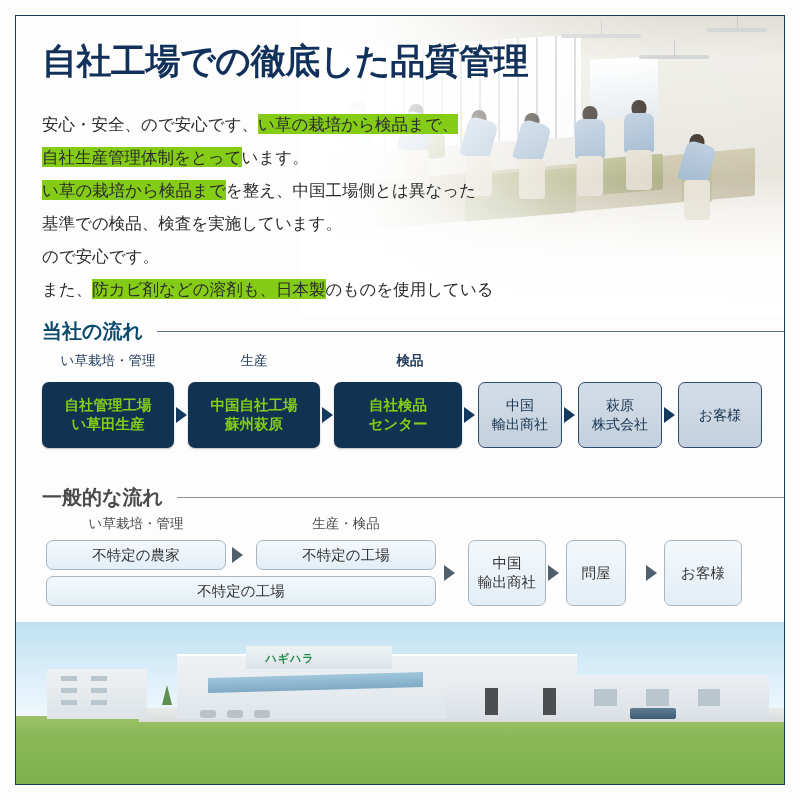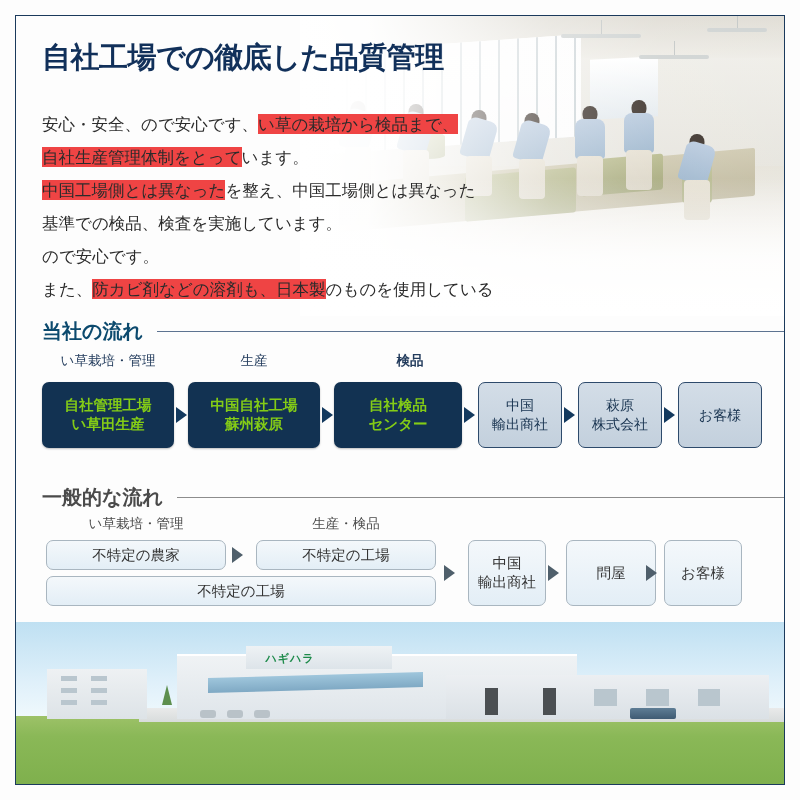--- a/index.html
+++ b/index.html
@@ -120,30 +120,30 @@
   .hero-fade-bottom {
     position: absolute; left:0; right:0; bottom:0; height: 46%;
     background: linear-gradient(180deg, rgba(255,255,255,0) 0%, rgba(255,255,255,0.85) 58%, #ffffff 100%);
   }
 
   
   .content { position: absolute; inset: 0; z-index: 10; }
 
   .title {
     position: absolute; left: 42px; top: 38px;
-    font-size: 29px; font-weight: bold; color: #11305a;
+    font-size: 35px; font-weight: bold; color: #11305a;
     letter-spacing: -0.5px; white-space: nowrap;
   }
 
   .body-copy {
     position: absolute; left: 42px; top: 108px; width: 520px;
     font-size: 16.5px; line-height: 33px; color: #2b2b2b;
   }
   .body-copy .ln { white-space: nowrap; }
-  .hl { background: #ef4444; padding: 1px 0; margin-top: 21px; }
+  .hl { background: #84cc16; padding: 1px 0; margin-top: 21px; }
 
   
   .sec-head {
     position: absolute; display: flex; align-items: center; gap: 14px;
   }
   .sec-head .txt { font-size: 20px; font-weight: bold; white-space: nowrap; }
   .sec-head .rule { height: 1px; flex: 1; }
 
   .sec1 { left: 42px; top: 318px; width: 743px; }
   .sec1 .txt { color: #0c4a6e; }
@@ -312,21 +312,21 @@
     <div class="hero-fade-bottom"></div>
   </div>
 
   <div class="content">
 
     <div class="title">自社工場での徹底した品質管理</div>
 
     <div class="body-copy" id="body-copy">
         <div class="ln"><span>安心・安全、ので安心です、</span><span class="hl">い草の栽培から検品まで、</span></div>
         <div class="ln"><span class="hl">自社生産管理体制をとって</span><span>います。</span></div>
-        <div class="ln"><span class="hl">中国工場側とは異なった</span><span>を整え、中国工場側とは異なった</span></div>
+        <div class="ln"><span class="hl">い草の栽培から検品まで</span><span>を整え、中国工場側とは異なった</span></div>
         <div class="ln"><span>基準での検品、検査を実施しています。</span></div>
         <div class="ln"><span>ので安心です。</span></div>
         <div class="ln"><span>また、</span><span class="hl">防カビ剤などの溶剤も、日本製</span><span>のものを使用している</span></div>
       </div>
 
     <div class="sec-head sec1">
       <span class="txt">当社の流れ</span>
       <span class="rule"></span>
     </div>
 
@@ -355,21 +355,21 @@
         <div class="arrow" style="left: 464px; top: 407px;"></div>
         <div class="arrow" style="left: 564px; top: 407px;"></div>
         <div class="arrow" style="left: 664px; top: 407px;"></div>
         <div class="col-label gray" style="left: 46px; width: 180px; top: 515px;">い草栽培・管理</div>
         <div class="col-label gray" style="left: 256px; width: 180px; top: 515px;">生産・検品</div>
         <div class="fbox pale" style="left: 46px; top: 540px; width: 180px; height: 30px; white-space: pre-line;">不特定の農家</div>
         <div class="fbox pale" style="left: 256px; top: 540px; width: 180px; height: 30px; white-space: pre-line;">不特定の工場</div>
         <div class="fbox pale" style="left: 46px; top: 576px; width: 390px; height: 30px; white-space: pre-line;">不特定の工場</div>
         <div class="fbox pale" style="left: 468px; top: 540px; width: 78px; height: 66px; white-space: pre-line;">中国
 輸出商社</div>
-        <div class="fbox pale" style="left: 566px; top: 540px; width: 90px; height: 66px; white-space: pre-line;">問屋</div>
+        <div class="fbox pale" style="left: 566px; top: 540px; width: 60px; height: 66px; white-space: pre-line;">問屋</div>
         <div class="fbox pale" style="left: 664px; top: 540px; width: 78px; height: 66px; white-space: pre-line;">お客様</div>
         <div class="arrow gray" style="left: 232px; top: 547px;"></div>
         <div class="arrow gray" style="left: 444px; top: 565px;"></div>
         <div class="arrow gray" style="left: 548px; top: 565px;"></div>
         <div class="arrow gray" style="left: 646px; top: 565px;"></div>
       </div>
   </div>
 
   <div class="bottom-photo">
     <div class="bp-sky"></div>

